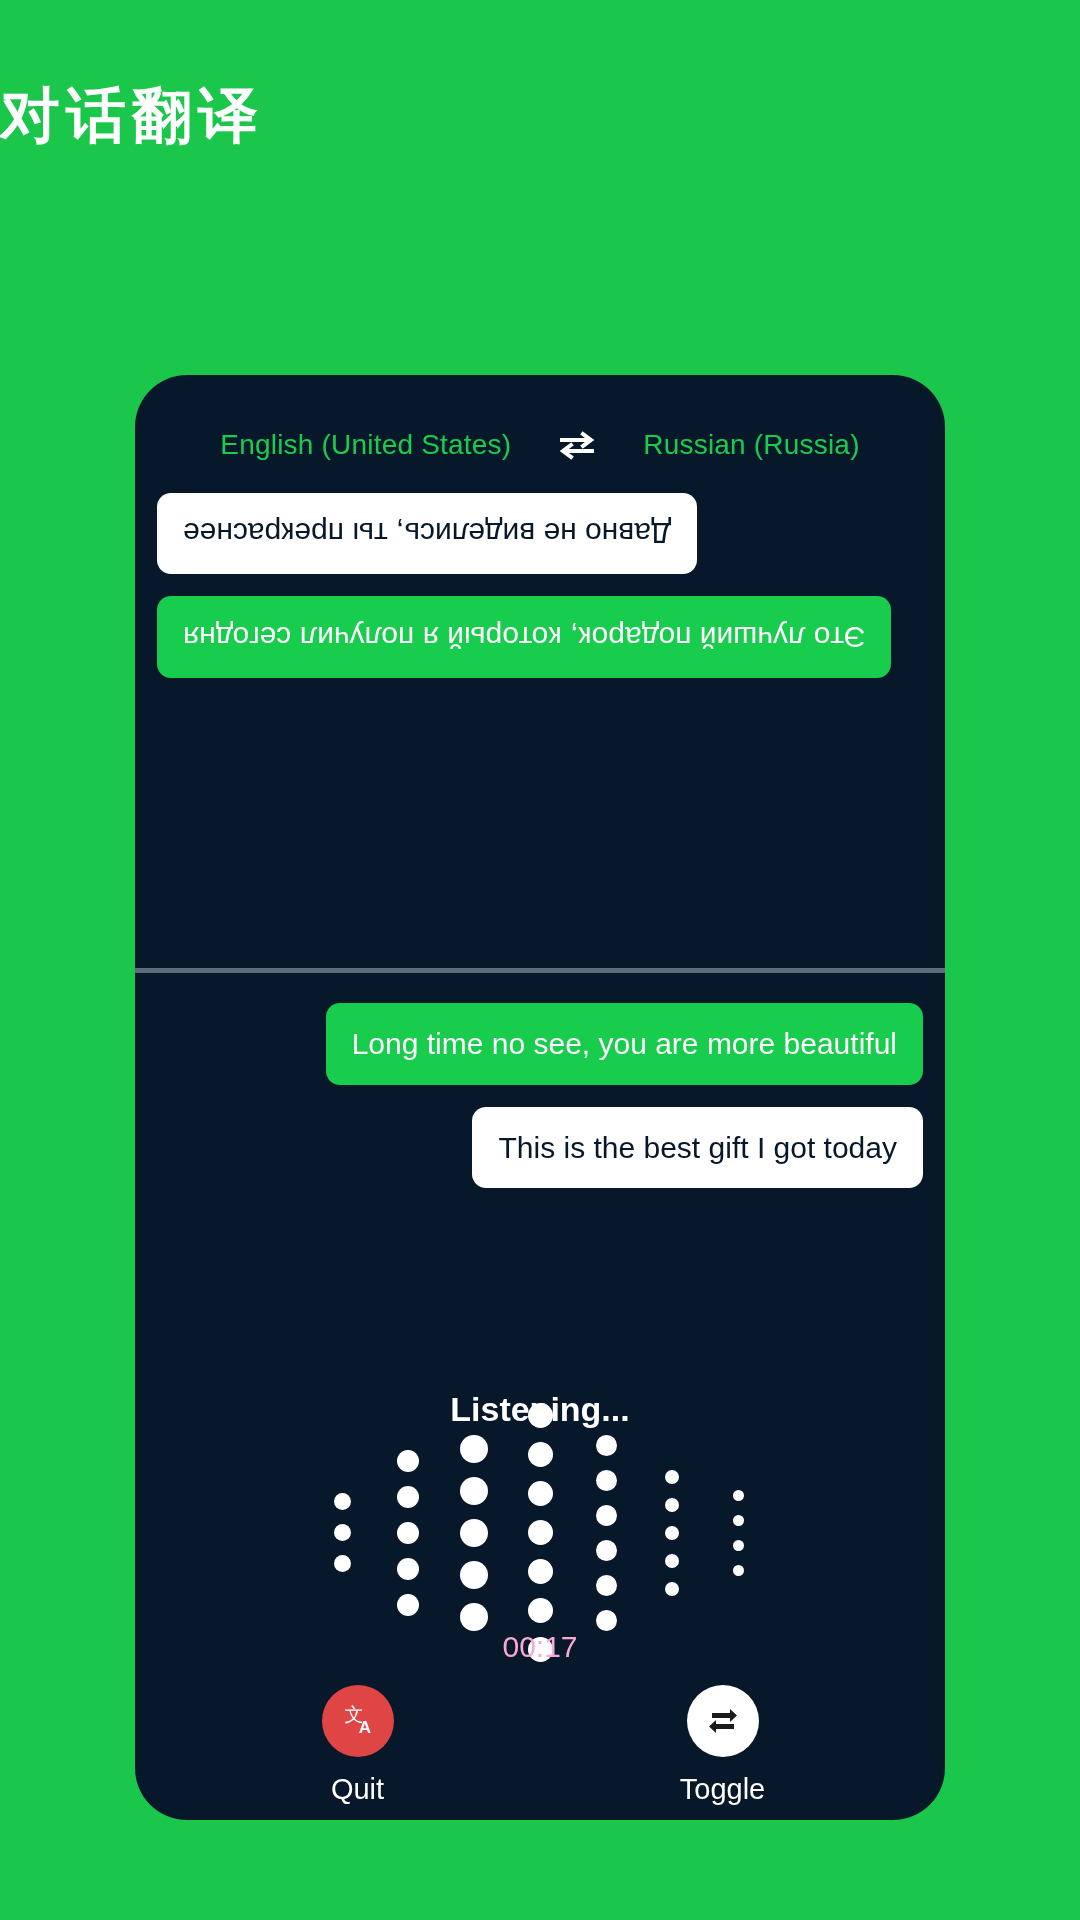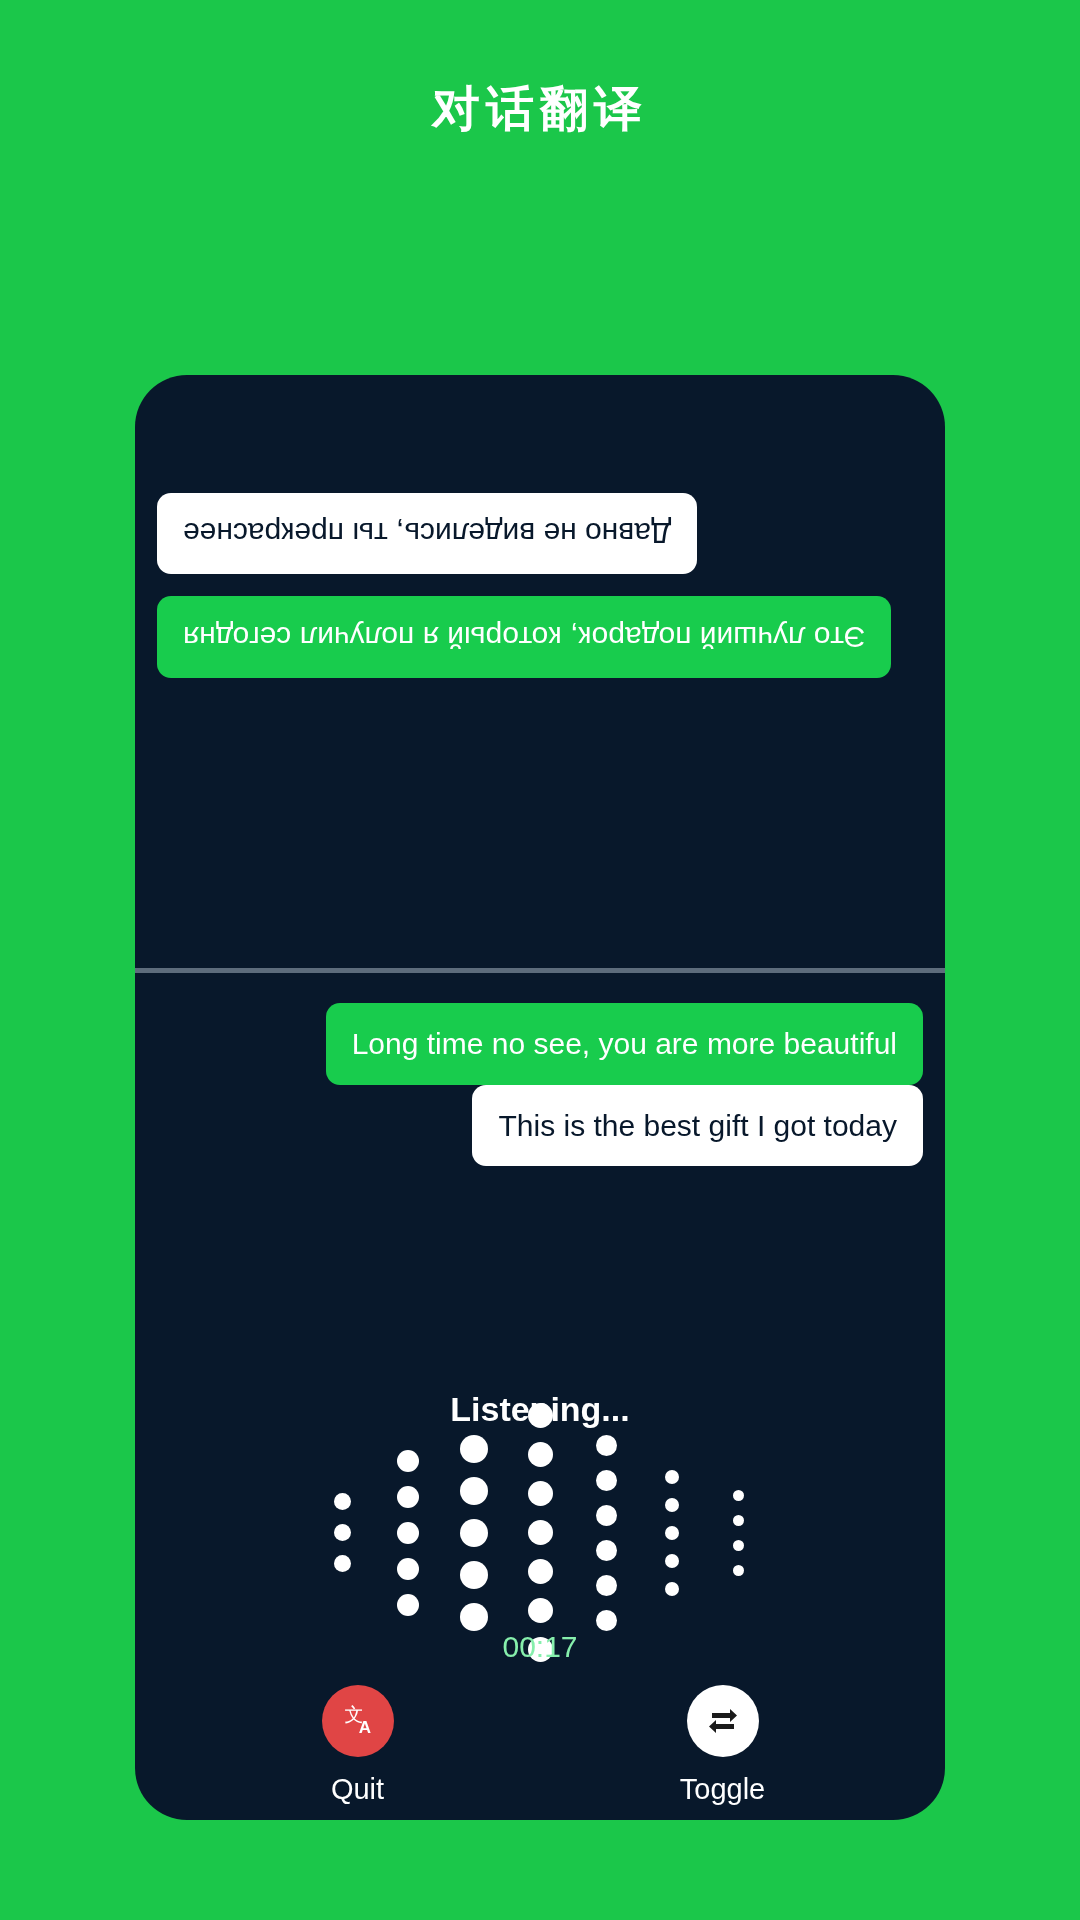--- a/index.html
+++ b/index.html
@@ -16,23 +16,22 @@
     font-family: "Liberation Sans", "DejaVu Sans", sans-serif;
     position: relative;
   }
 
   
   .page-title {
     position: absolute;
     top: 80px;
     left: 0;
     width: 100%;
-    text-align: center;
     color: #ffffff;
-    font-size: 48px;
+    font-size: 60px;
     font-weight: bold;
     letter-spacing: 6px;
     line-height: 1.2;
   }
 
   
   .phone-panel {
     position: absolute;
     left: 135px;
     top: 375px;
@@ -97,20 +96,21 @@
   }
 
   .convo-bottom {
     position: absolute;
     top: 600px;
     left: 0;
     width: 100%;
     padding: 28px 22px 0 22px;
     display: flex;
     flex-direction: column;
+    gap: 22px;
   }
 
   
   .bubble {
     display: inline-block;
     max-width: 100%;
     padding: 22px 26px;
     border-radius: 14px;
     font-size: 30px;
     line-height: 1.25;
@@ -161,21 +161,21 @@
     background: #ffffff;
     border-radius: 50%;
   }
 
   .timer {
     position: absolute;
     top: 1255px;
     left: 0;
     width: 100%;
     text-align: center;
-    color: #86efac;
+    color: #f9a8d4;
     font-size: 30px;
   }
 
   
   .controls {
     position: absolute;
     top: 1310px;
     left: 0;
     width: 100%;
     display: flex;
@@ -207,20 +207,32 @@
   }
   .control-btn svg { display: block; }
 </style>
 </head>
 <body>
 
 <div class="page-title">对话翻译</div>
 
 <div class="phone-panel">
 
+  <div class="lang-bar">
+    <span class="lang-chip">English (United States)</span>
+
+    <span class="swap-icon">
+      <svg width="38" height="30" viewBox="0 0 38 30" fill="none">
+        <path d="M4 10 H32 M25 4 L33 10 L25 16" stroke="#ffffff" stroke-width="4" stroke-linecap="square" stroke-linejoin="miter" fill="none"></path>
+        <path d="M34 21 H6 M13 15 L5 21 L13 27" stroke="#ffffff" stroke-width="4" stroke-linecap="square" stroke-linejoin="miter" fill="none"></path>
+      </svg>
+    </span>
+
+    <span class="lang-chip">Russian (Russia)</span>
+  </div>
 
   <div class="convo-top">
     <div class="row-right" style="width:100%;">
       <div class="bubble green">Это лучший подарок, который я получил сегодня</div>
     </div>
     <div class="row-right" style="width:100%;">
       <div class="bubble white">Давно не виделись, ты прекраснее</div>
     </div>
   </div>
 

